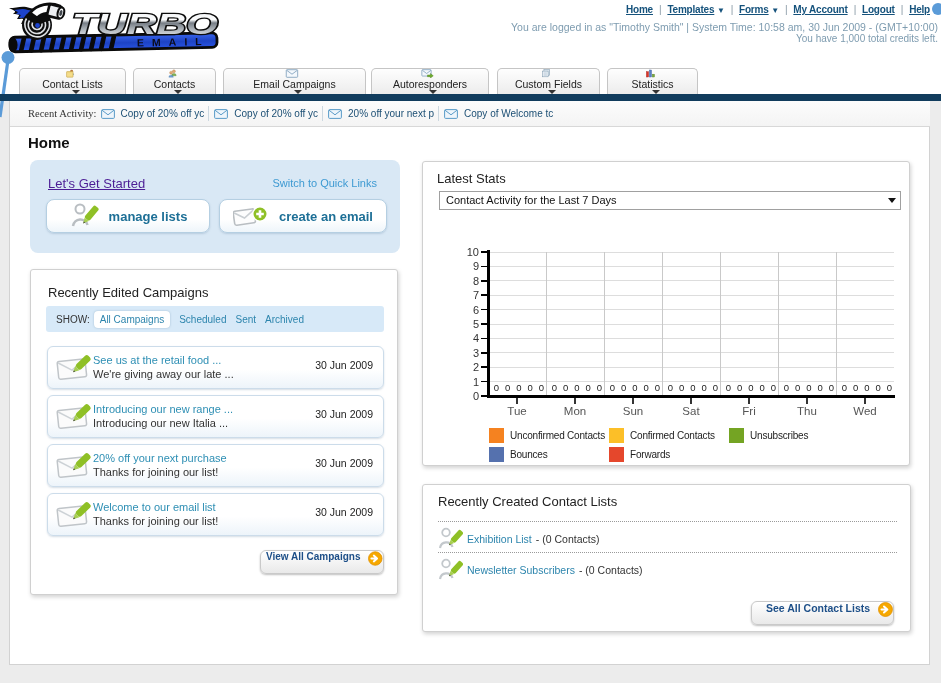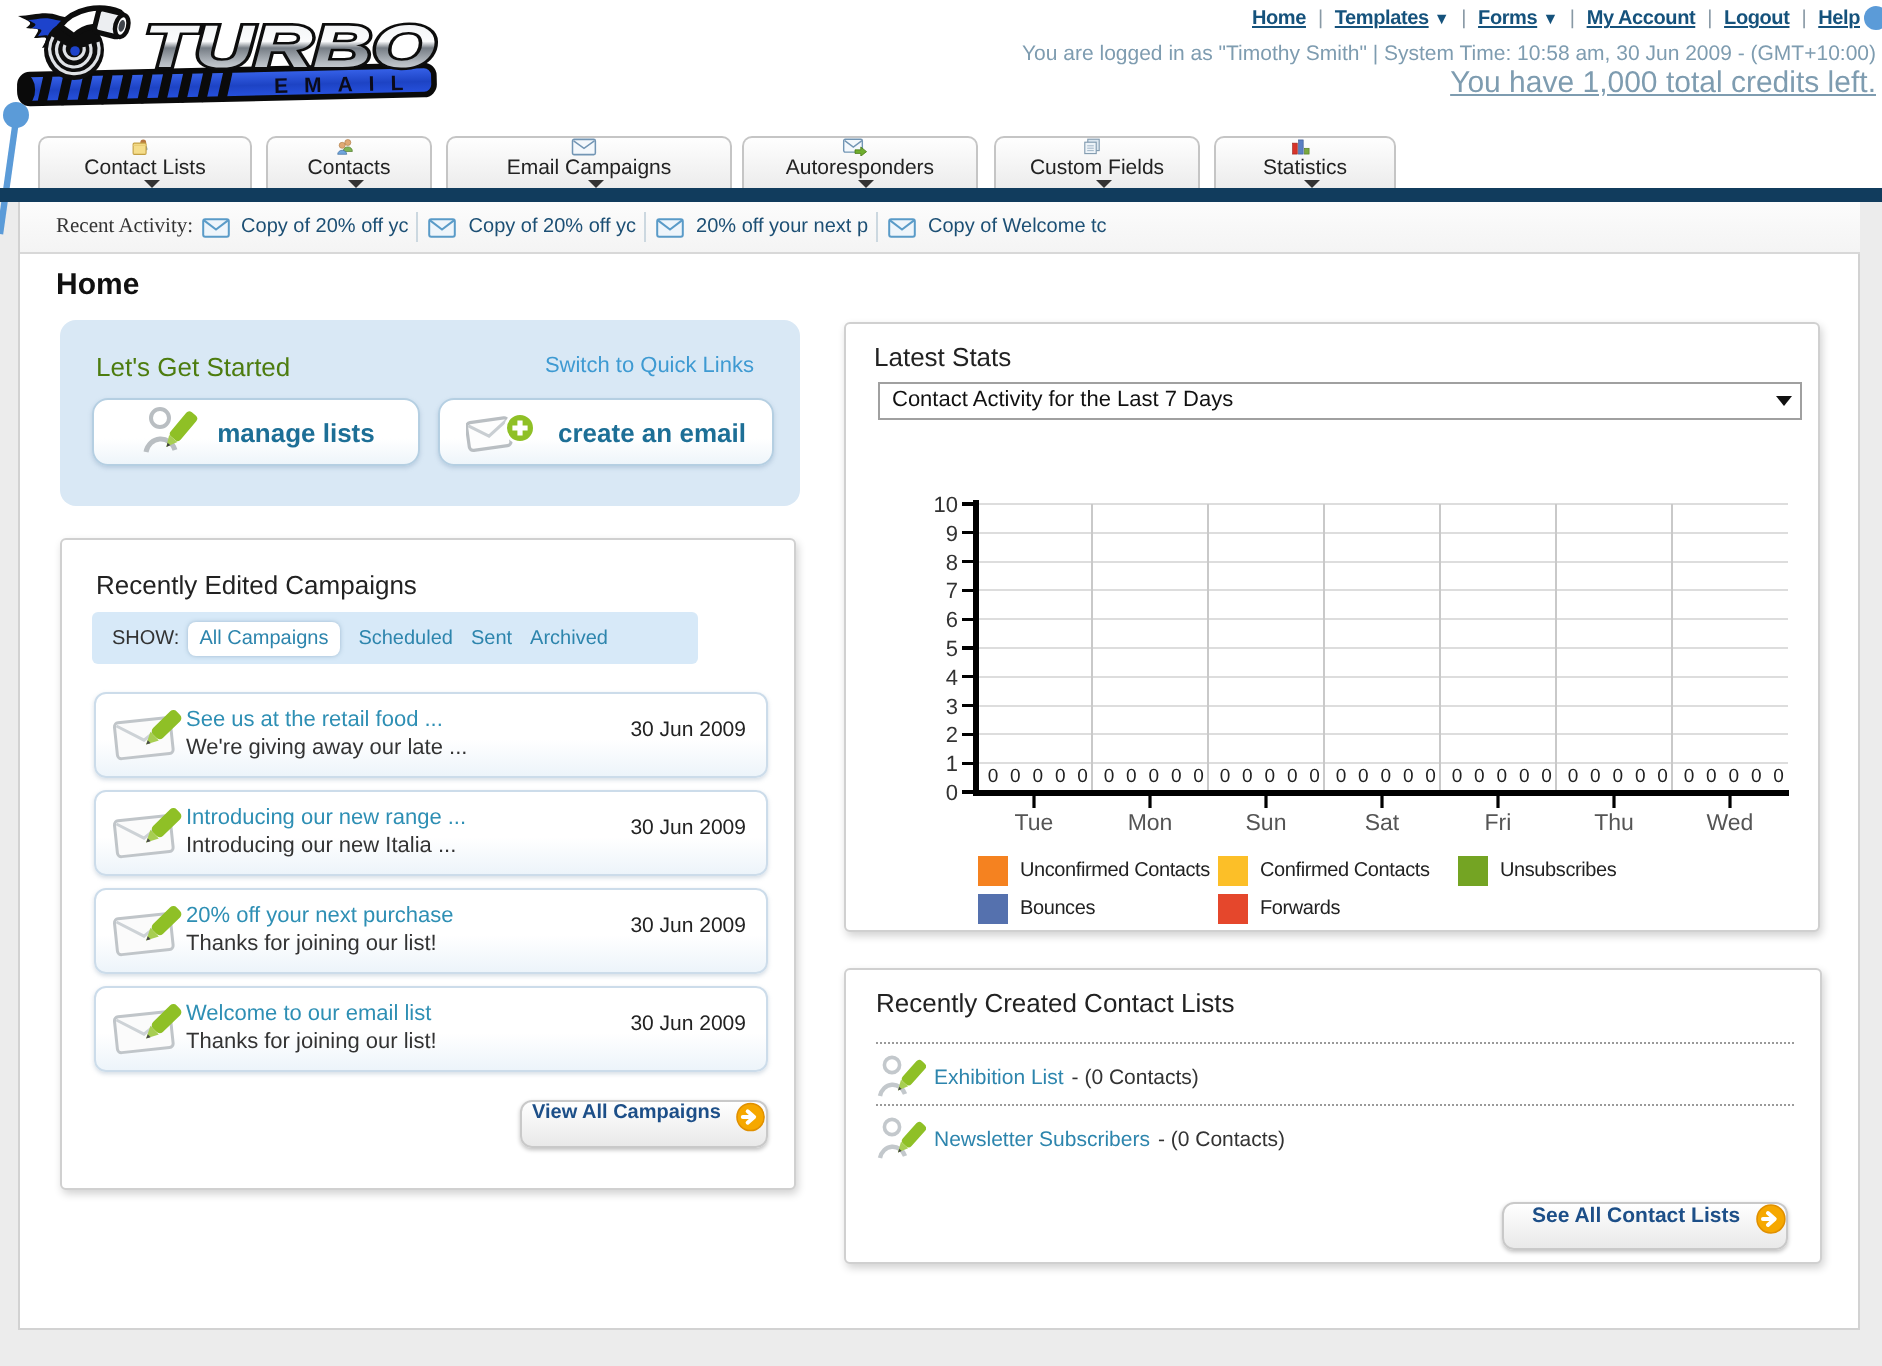--- a/index.html
+++ b/index.html
@@ -7,45 +7,45 @@
 body { font-family:"Liberation Sans", sans-serif; background:#ececec; position:relative; overflow:hidden; }
 #page { position:absolute; left:0; top:0; width:941px; height:683px; }
 .abs { position:absolute; }
 #wrap { left:9px; top:0; width:921px; height:665px; background:#fff; border:1px solid #d2d2d2; border-top:none; }
 
 #toplinks { top:4px; right:11px; font-size:10px; letter-spacing:-0.2px; color:#9aa5ad; white-space:nowrap; }
 #toplinks a { color:#15527c; text-decoration:underline; font-weight:bold; }
 #toplinks .sep { color:#8899a5; margin:0 6px; font-weight:normal; }
 #toplinks .dd { font-size:8px; color:#15527c; }
 #logininfo { top:21px; right:3px; font-size:10.5px; color:#7e9cb0; }
-#credits { top:33px; right:3px; font-size:15px; color:#7e9cb0;text-decoration:underline; }
+#credits { top:33px; right:3px; font-size:10px; color:#7e9cb0; }
 
 .tab { top:68px; height:26px; background:linear-gradient(#fefefe,#ececec); border:1px solid #c5c5c5; border-bottom:none; border-radius:5px 5px 0 0; display:flex; align-items:center; justify-content:center; font-size:10.5px; color:#222; white-space:nowrap;flex-direction:column; }
 .tab svg { margin-right:5px; }
 .tab .arr { margin-left:6px; width:0; height:0; border-left:4px solid transparent; border-right:4px solid transparent; border-top:4px solid #333; }
 #navbar { top:94px; left:0; width:941px; height:7px; background:#113c5d; }
 #recentbar { top:101px; left:10px; width:920px; height:26px; background:linear-gradient(#fcfcfc,#f4f4f4); border-bottom:1px solid #d8d8d8; display:flex; align-items:center; font-size:10px; color:#333; }
 #recentbar .lbl { margin-left:18px; margin-right:4px; font-size:10.5px;font-family:Liberation Serif, serif; }
 .ritem { display:flex; align-items:center; border-right:1px solid #ccd8e0; padding:2px 4px 2px 0; margin-right:5px; color:#1c4f74; }
 .ritem:last-child { border-right:none; }
 .ritem svg { margin-right:6px; }
 h1 { position:absolute; left:28px; top:134px; font-size:15px; color:#111; font-weight:bold; }
 
 #lgs { left:30px; top:160px; width:370px; height:93px; background:#d9e8f5; border-radius:8px; }
-#lgs .ttl { position:absolute; left:18px; top:16px; font-size:13px; color:#4d7c0f; }
+#lgs .ttl { position:absolute; left:18px; top:16px; font-size:13px; color:#4c1d95;text-decoration:underline; }
 #lgs .switch { position:absolute; right:23px; top:17px; font-size:11px; color:#3e9ad2; text-decoration:none; }
 .bigbtn { position:absolute; top:39px; height:34px; background:linear-gradient(#ffffff 60%,#eef5fa); border:1px solid #b5cfe2; border-radius:8px; box-shadow:0 1px 2px rgba(120,150,180,.35); display:flex; align-items:center; justify-content:center; font-size:13px; font-weight:bold; color:#1d6f96; }
 #btn-manage { left:16px; width:164px; }
 #btn-create { left:189px; width:168px; }
 .bigbtn svg { margin-right:10px; }
 
 .box { background:#fff; border:1px solid #d0d0d0; border-radius:3px; box-shadow:1px 2px 4px rgba(0,0,0,.18); }
 #campbox { left:30px; top:269px; width:368px; height:326px; }
 #campbox .ttl { position:absolute; left:17px; top:15px; font-size:13px; color:#222; }
-#showbar { position:absolute; left:15px; top:36px; width:303px; height:26px; background:#d7e9f8; border-radius:3px; display:flex; align-items:center; font-size:10px; }
+#showbar { position:absolute; left:15px; top:36px; width:338px; height:26px; background:#d7e9f8; border-radius:3px; display:flex; align-items:center; font-size:10px; }
 #showbar .s { color:#333; margin-left:10px; }
 #showbar .pill { background:#fff; border-radius:4px; padding:3px 6px; margin-left:4px; color:#2d85ad; box-shadow:0 0 2px rgba(100,140,170,.5); }
 #showbar a { color:#2d85ad; text-decoration:none; margin-left:9px; }
 .crow { position:absolute; left:16px; width:337px; height:43px; background:linear-gradient(#ffffff 55%,#edf4fa); border:1px solid #ccdcea; border-radius:6px; box-shadow:0 1px 2px rgba(150,170,190,.4); }
 .crow .t1 { position:absolute; left:45px; top:7px; font-size:11px; color:#2e8fb4; }
 .crow .t2 { position:absolute; left:45px; top:21px; font-size:11px; color:#333; }
 .crow .dt { position:absolute; right:10px; top:12px; font-size:10.5px; color:#222; }
 .crow svg { position:absolute; left:8px; top:5px; }
 .navbtn { position:absolute; height:24px; white-space:nowrap; background:linear-gradient(#ffffff,#e9e9e9); border:1px solid #c9c9c9; border-radius:6px; box-shadow:0 1px 2px rgba(0,0,0,.25); display:flex; align-items:flex-start; font-size:11px; font-weight:bold; color:#1d4f88; }
 .navbtn svg { margin-left:9px; }

